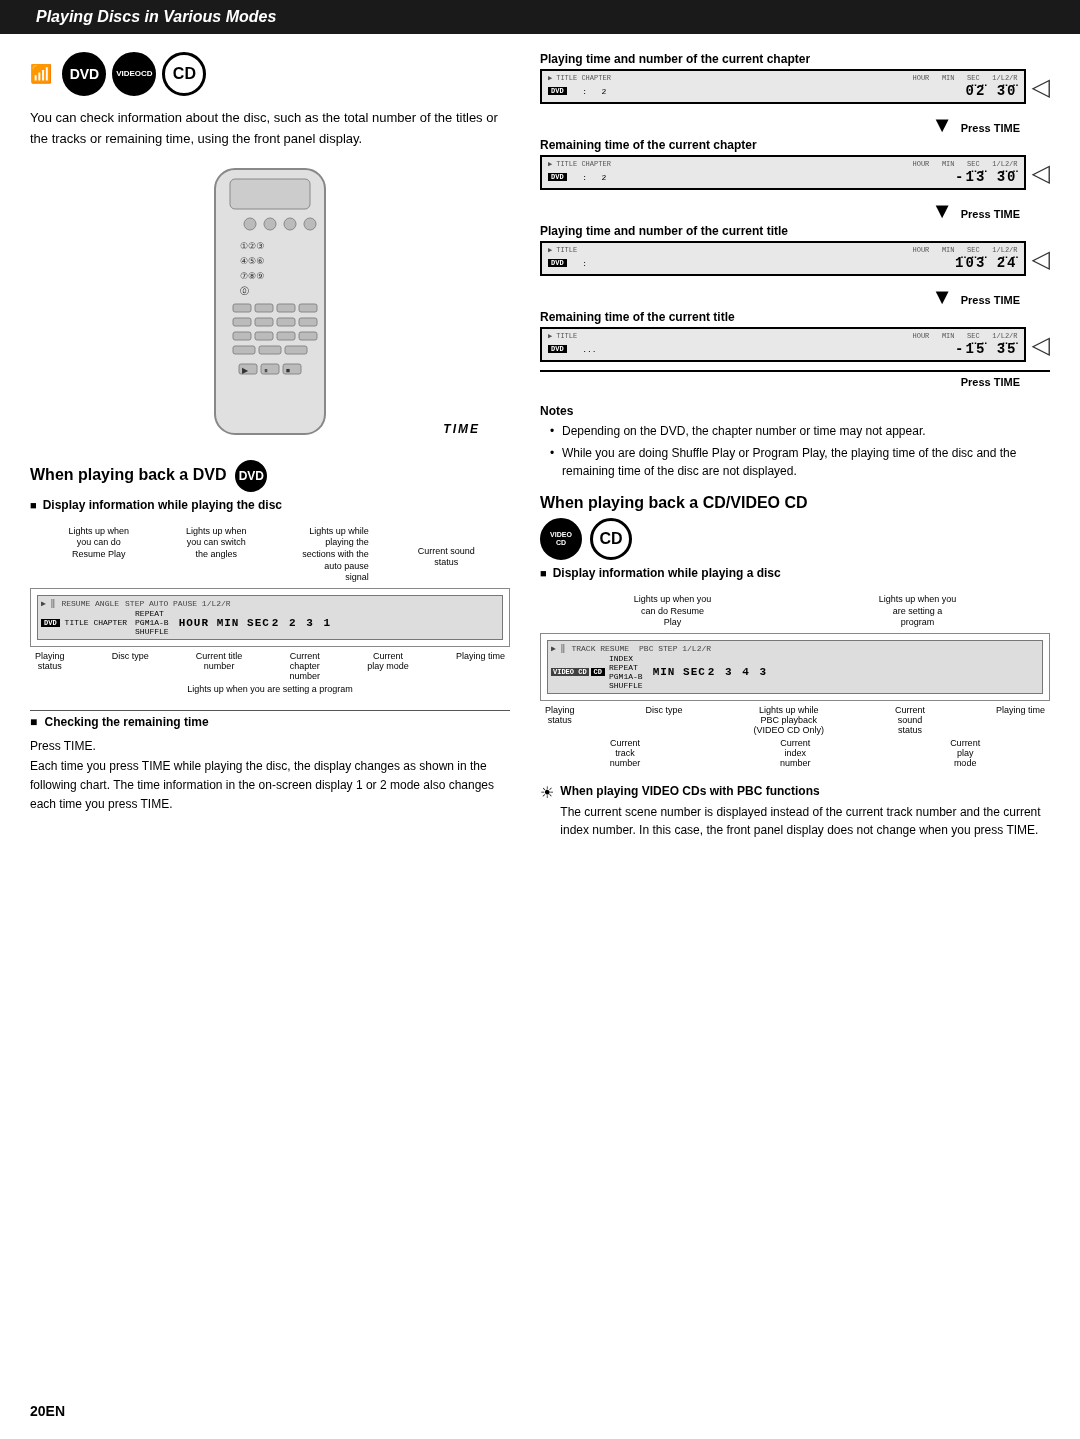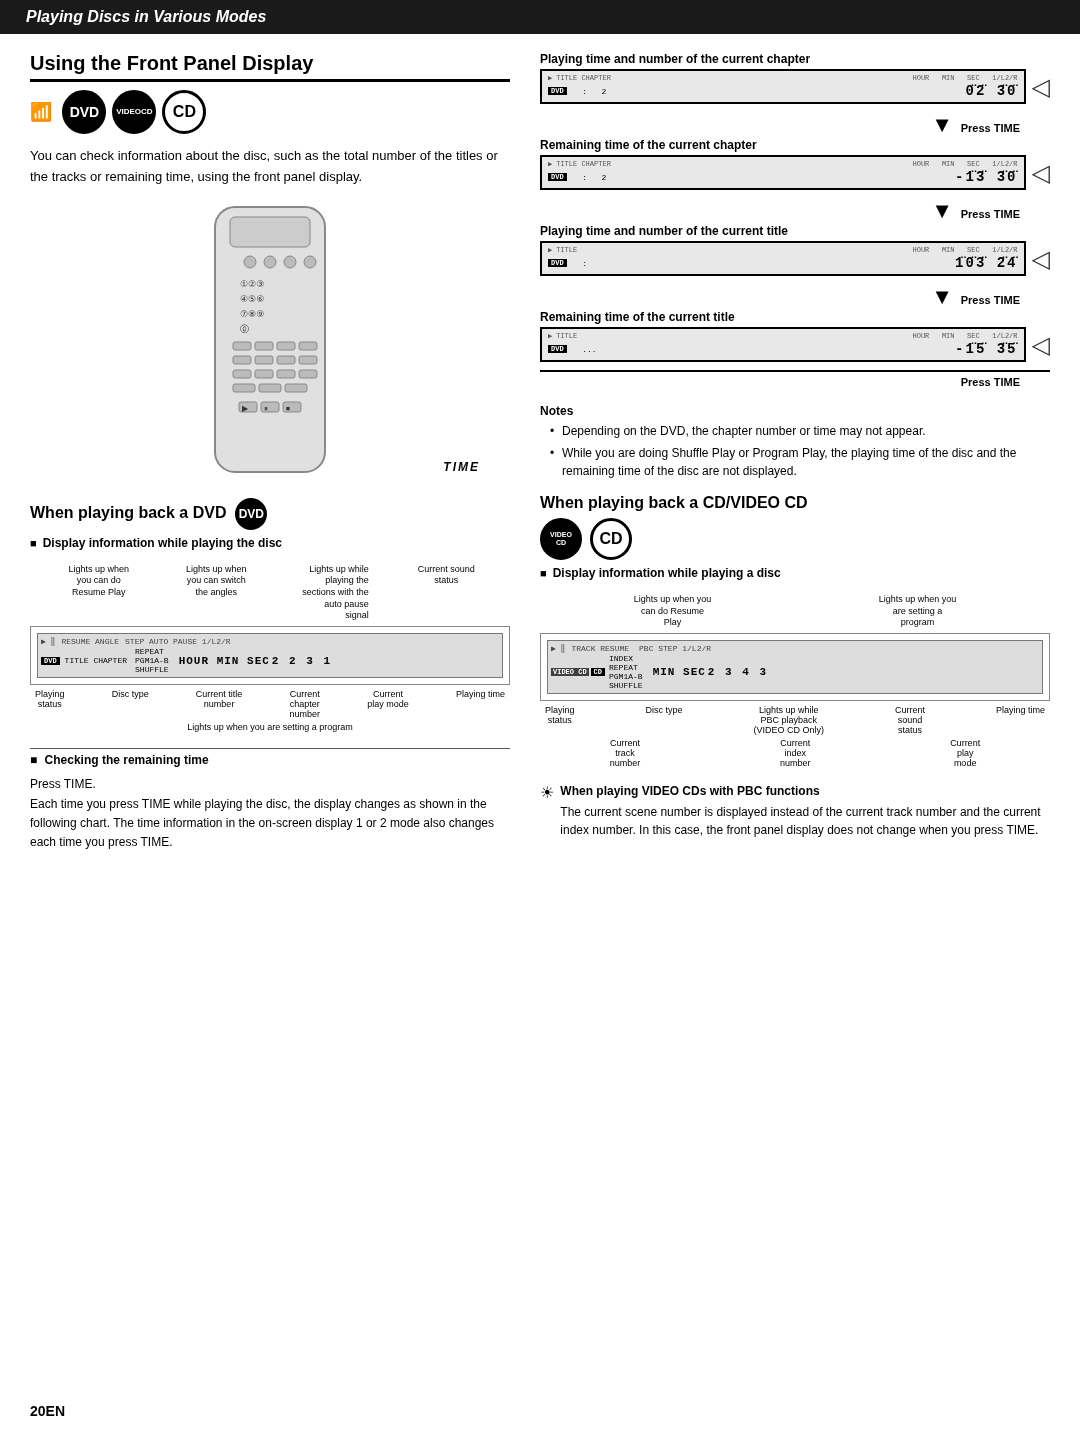--- a/index.html
+++ b/index.html
@@ -13,21 +13,21 @@
       position: relative;
     }
 
     
     .header-bar {
       background: #1a1a1a;
       color: #fff;
       font-style: italic;
       font-weight: bold;
       font-size: 16px;
-      padding: 8px 26px;
+      padding: 8px 36px;
       margin-bottom: 18px;
     }
 
     .page-content {
       display: flex;
       padding: 0 30px;
       gap: 30px;
     }
 
     
@@ -374,23 +374,20 @@
 <body>
 
 <div class="header-bar">
   <span>Playing Discs in Various Modes</span>
 </div>
 
 <div class="page-content">
 
   <div class="left-col">
 
-    <div class="section-title">
-      <span>Using the Front Panel Display</span>
-    </div>
 
     <div class="badge-row">
       <span class="wifi-icon">📶</span>
       <div class="badge badge-dvd">DVD</div>
       <div class="badge badge-videocd">
         <span style="font-size:8px;">VIDEO</span>
         <span style="font-size:8px;">CD</span>
       </div>
       <div class="badge badge-cd">CD</div>
     </div>
@@ -450,21 +447,21 @@
       <div class="section-rule">
         <span>Display information while playing the disc</span>
       </div>
 
       <div class="annot-wrap">
 
         <div style="display:flex; justify-content:space-around; font-size:9px; margin-bottom:4px; padding:0 10px;">
           <div style="max-width:70px; text-align:center; font-size:9px; line-height:1.3;">Lights up when you can do Resume Play</div>
           <div style="max-width:70px; text-align:center; font-size:9px; line-height:1.3;">Lights up when you can switch the angles</div>
           <div style="max-width:70px; text-align:right; font-size:9px; line-height:1.3;">Lights up while playing the sections with the auto pause signal</div>
-          <div style="max-width:60px; text-align:center; font-size:9px; line-height:1.3;">Current sound status</div>
+          <div style="max-width:60px; text-align:center; font-size:9px; line-height:1.3;margin-top:20px;">Current sound status</div>
         </div>
 
         <div class="display-mockup-area" style="border:1px solid #888; padding:6px;">
           <div class="display-lcd">
             <div style="display:flex; gap:2px; font-size:8px; color:#444; margin-bottom:1px;">
               <span>▶ ‖</span>
               <span style="margin-left:4px;">RESUME ANGLE</span>
               <span style="margin-left:4px;">STEP AUTO PAUSE 1/L2/R</span>
             </div>
             <div style="display:flex; align-items:center; gap:2px;">

